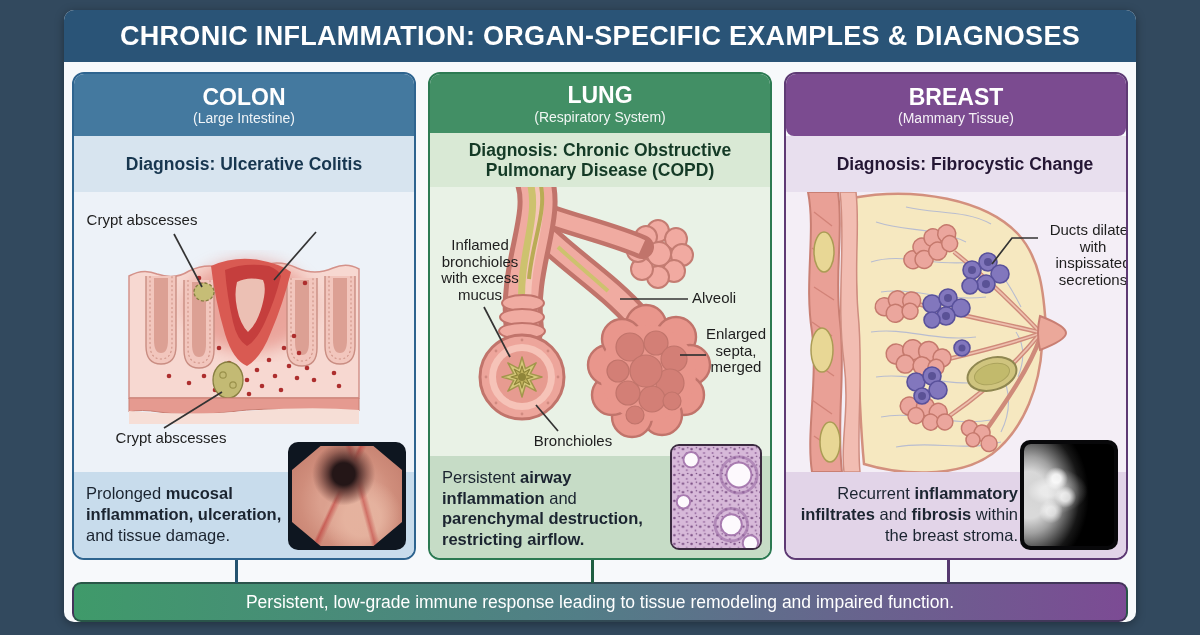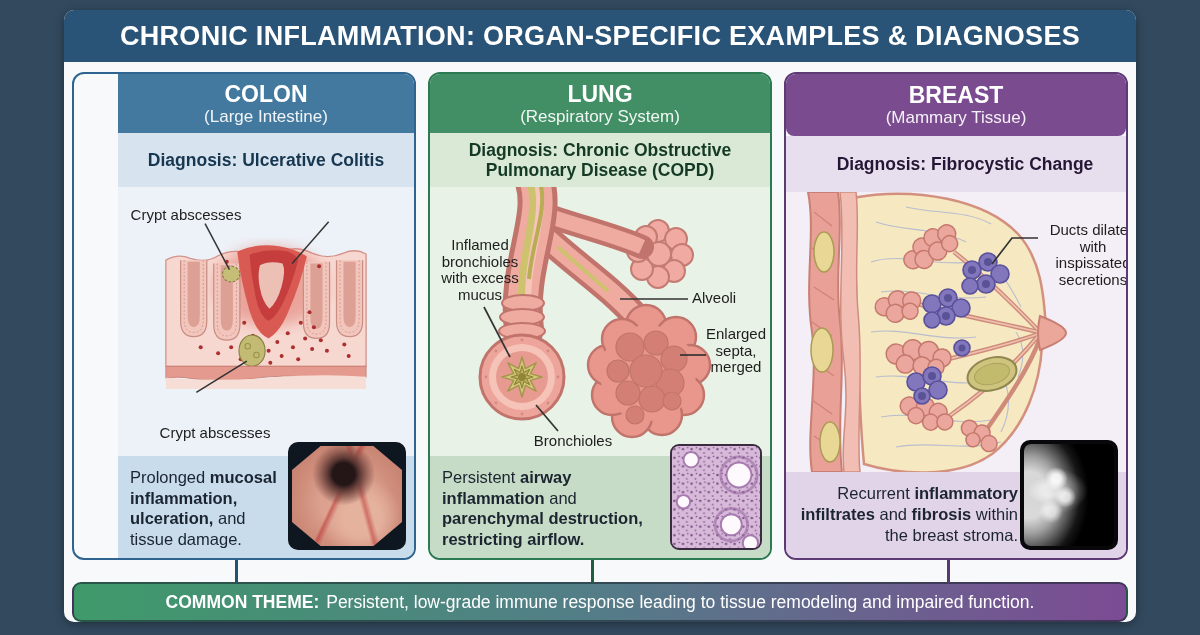--- a/index.html
+++ b/index.html
@@ -22,35 +22,35 @@
   }
   .content { position:relative; padding:10px 8px 6px 8px; height:564px; }
   .panels { display:flex; gap:12px; }
   .panel {
     width:344px; height:488px; border-radius:12px; overflow:hidden;
     display:flex; flex-direction:column; position:relative;
     border:2px solid #000;
   }
   .panel-header { height:62px; display:flex; flex-direction:column; align-items:center; justify-content:center; line-height:1.15; }
   .organ { font-size:23px; font-weight:bold; color:#fff; }
-  .system { font-size:17px; color:rgba(255,255,255,.92);text-align:right; }
+  .system { font-size:14px; color:rgba(255,255,255,.92);text-align:right; }
   .diagnosis {
     height:56px; display:flex; align-items:center; justify-content:center;
     font-size:17.5px; font-weight:bold; text-align:center; padding:0 14px; line-height:1.15;
   }
   .body { position:relative; height:280px; }
   .body svg { position:absolute; inset:0; }
   .lbl {
     position:absolute; font-size:15px; line-height:1.1; color:#1e1e1e;
     text-align:center; z-index:3;
   }
   .panel-footer { flex:1; padding:11px 12px 8px 12px; }
   .panel-footer p { font-size:16.5px; line-height:1.26; color:#1b2430; }
   .panel-footer b { font-weight:bold; }
-  .p0 { border-color:#2e648f;padding-left:44px; }
+  .p0 { border-color:#2e648f; }
   .p0 .panel-header { background:#44799f; }
   .p0 .diagnosis   { background:#d7e4ef; color:#17364f; }
   .p0 .body        { background:#edf2f8; }
   .p0 .panel-footer{ background:#c8dcec; }
   .p0 .panel-footer p { padding-right:116px; }
   .p1 { border-color:#2c7a52; }
   .p1 .panel-header { background:#428f65; }
   .p1 .diagnosis   { background:#d9e9d5; color:#143a26; }
   .p1 .body        { background:#e9f2e6; }
   .p1 .panel-footer{ background:#c6dcc6; }
@@ -491,17 +491,16 @@
           <div class="photo"></div>
         </div>
       </section>
     </div>
 
     <div class="connector" style="left:170.5px;background:#24536f"></div>
     <div class="connector" style="left:526.5px;background:#1f5e41"></div>
     <div class="connector" style="left:882.5px;background:#563a70"></div>
 
     <div class="theme-bar">
-      <b>COMMON THEME:</b>
       <span>Persistent, low-grade immune response leading to tissue remodeling and impaired function.</span>
     </div>
   </div>
 </div>
 
 </body></html>

